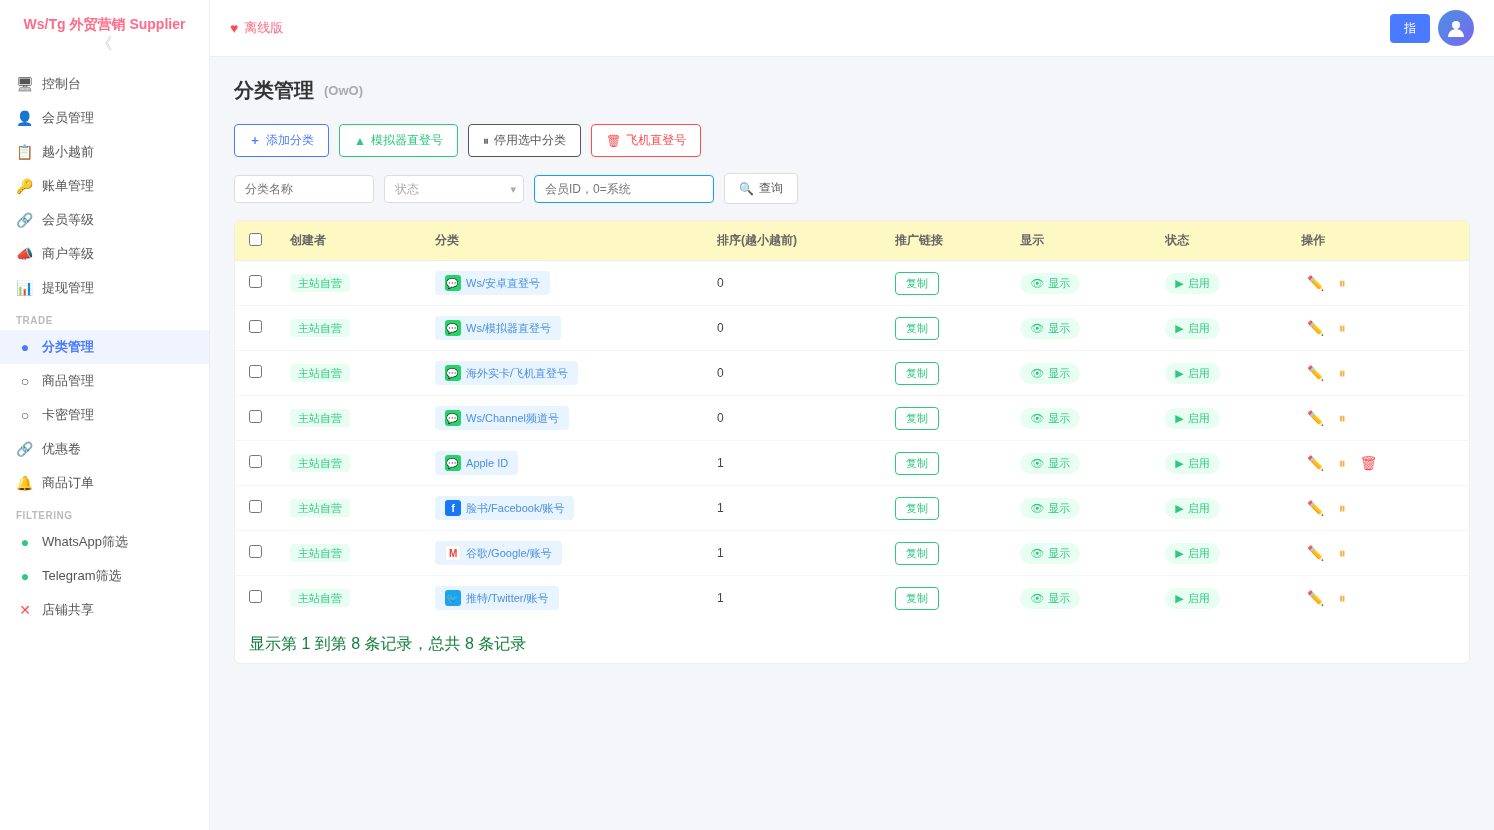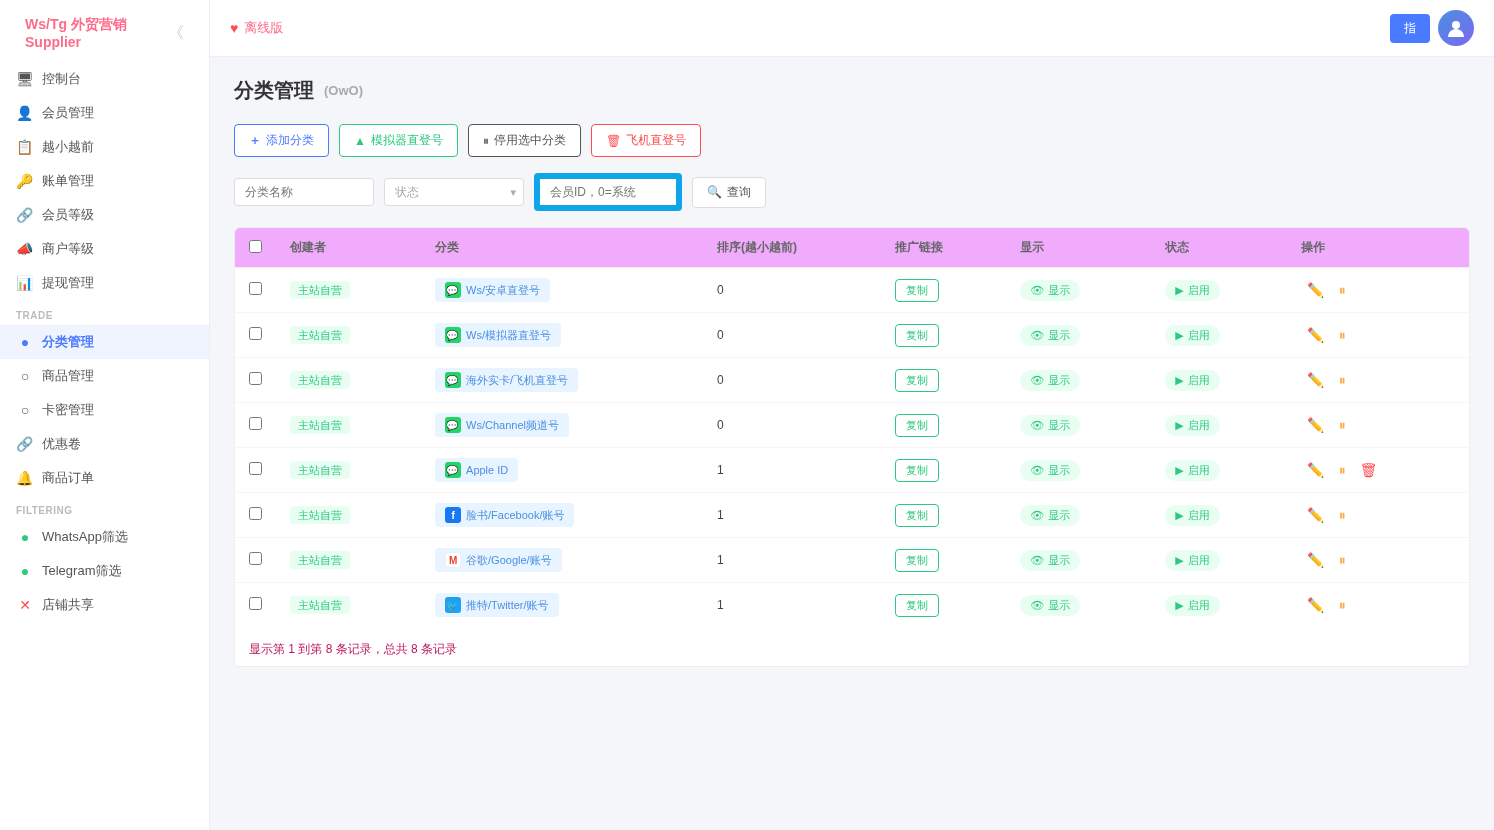--- a/index.html
+++ b/index.html
@@ -10,24 +10,25 @@
       width: 210px;
       min-width: 210px;
       background: #fff;
       border-right: 1px solid #eee;
       padding: 0;
       display: flex;
       flex-direction: column;
       overflow-y: auto;
     }
     .sidebar-brand {
-      padding: 16px 25px 12px;
+      padding: 16px 12px 12px;
       display: flex;
       align-items: center;
       justify-content: space-between;
+      flex-direction: column;
     }
     .brand-text {
       font-size: 14px;
       font-weight: 600;
       color: #ff6b8a;
     }
     .brand-collapse {
       color: #ccc;
       font-size: 16px;
       cursor: pointer;
@@ -231,25 +232,25 @@
       content: '▾';
       position: absolute;
       right: 8px;
       top: 50%;
       transform: translateY(-50%);
       color: #aaa;
       font-size: 11px;
       pointer-events: none;
     }
     .filter-id-input {
-      border: 6px solid #0ea5e9;
+      border: 1px solid #0ea5e9;
       border-radius: 4px;
       padding: 6px 10px;
       font-size: 12px;
-      width: 148px;
+      width: 180px;
       color: #aaa;
       background: #fff;
     }
     .btn-search {
       border: 1px solid #ddd;
       border-radius: 4px;
       padding: 6px 14px;
       font-size: 12px;
       background: #fff;
       cursor: pointer;
@@ -264,21 +265,21 @@
       background: #fff;
       border-radius: 6px;
       overflow: hidden;
       border: 1px solid #eee;
     }
     table {
       width: 100%;
       border-collapse: collapse;
     }
     thead tr {
-      background: #f0abfc;
+      background: #fef9c3;
       border-bottom: 1px solid #eee;
     }
     th {
       padding: 11px 14px;
       font-size: 12px;
       color: #666;
       font-weight: 600;
       text-align: left;
       white-space: nowrap;
     }
@@ -375,22 +376,22 @@
       padding: 2px 6px;
     }
     .action-icons {
       display: flex;
       align-items: center;
       gap: 2px;
     }
 
     .pagination-info {
       padding: 14px 14px 8px;
-      font-size: 12px;
-      color: #be185d;
+      font-size: 16px;
+      color: #15803d;
     }
 
     
     .icon-green { color: #2ec97e; }
     .icon-blue { color: #4a7aff; }
     .icon-red { color: #ff4d4f; }
   </style>
 </head>
 <body>
 

